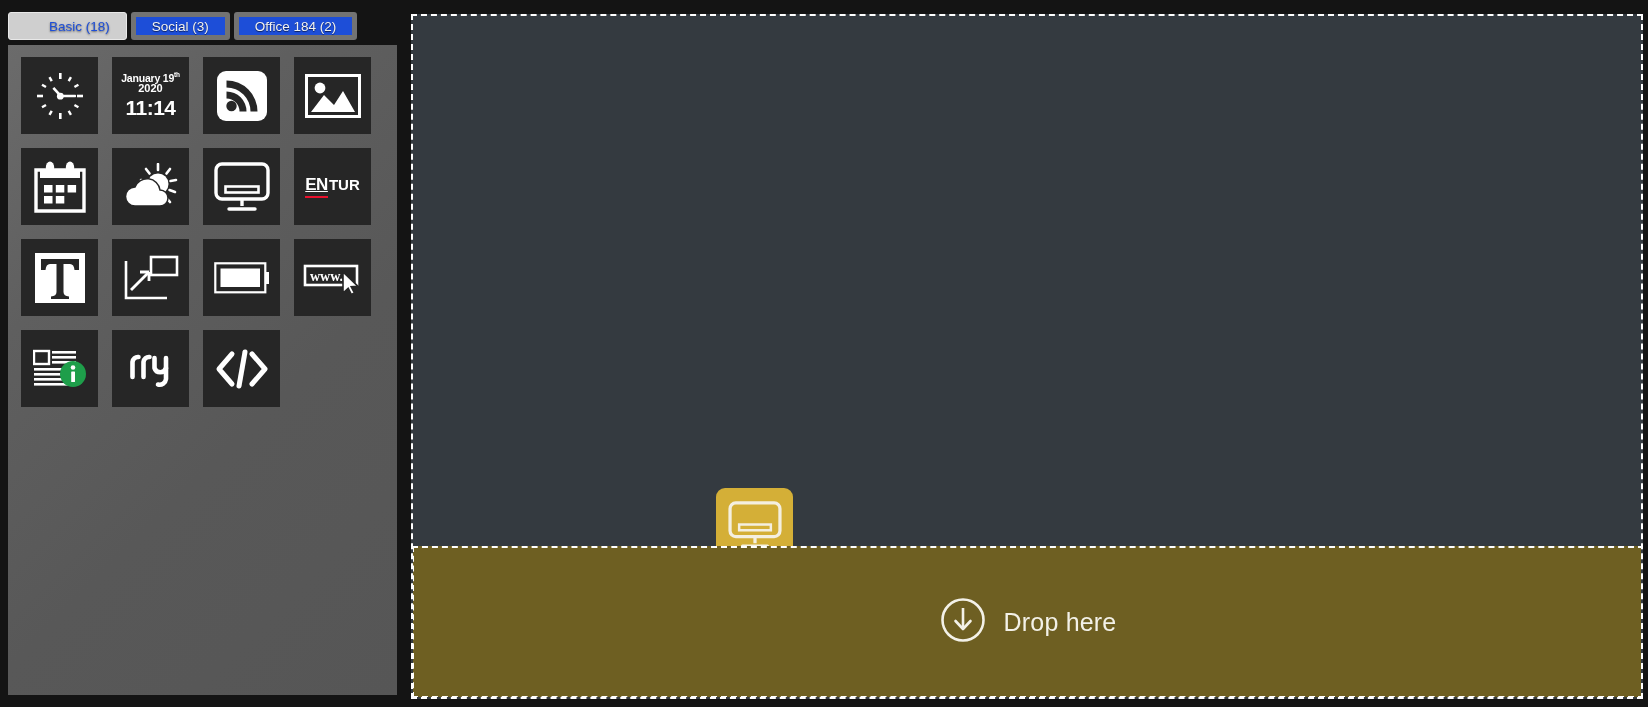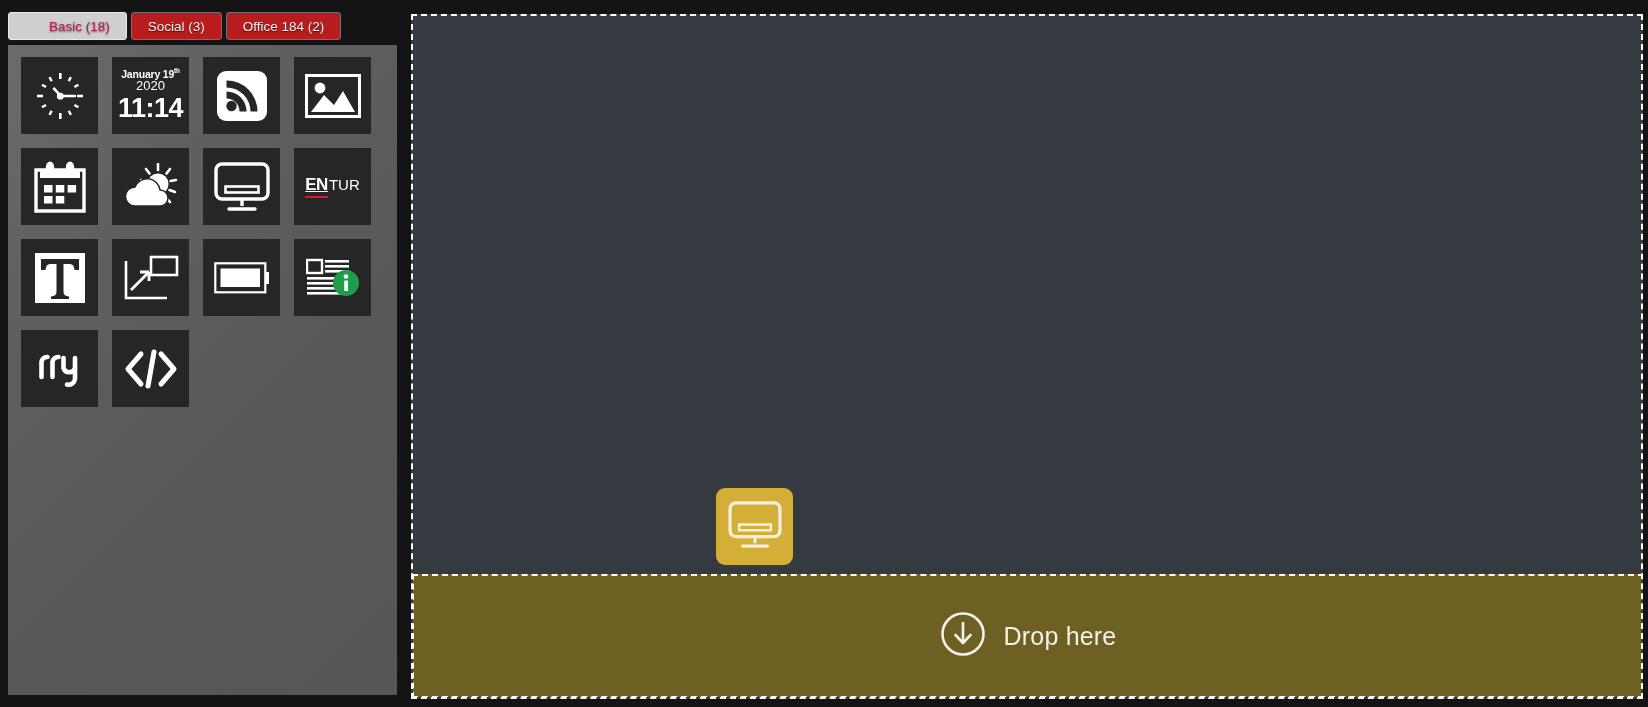--- a/index.html
+++ b/index.html
@@ -41,30 +41,30 @@
   .tab {
     height: 28px;
     box-sizing: border-box;
     padding: 0 16px;
     display: flex;
     align-items: center;
     justify-content: center;
     border-radius: 3px;
     font-size: 13.5px;
     color: #f2f2f2;
-    background: #b91c1c;
-    border: 1px solid #737373;
+    background: #1d4ed8;
+    border: 5px solid #737373;
     white-space: nowrap;
     cursor: pointer;
     text-shadow: 0 1px 1px rgba(0,0,0,0.6);
   }
 
   .tab.active {
     background: #cfcfcf;
-    color: #be185d;
+    color: #1d4ed8;
     border: 1px solid #e8e8e8;
     text-shadow: 0 1px 2px rgba(0,0,0,0.55);
     padding-left: 40px;
   }
 
   #widget-panel {
     position: absolute;
     left: 8px;
     top: 45px;
     width: 389px;
@@ -104,26 +104,26 @@
     line-height: 1.05;
     user-select: none;
   }
   .dt-date {
     font-size: 10.5px;
     font-weight: bold;
     letter-spacing: -0.2px;
   }
   .dt-date sup { font-size: 6.5px; vertical-align: super; }
   .dt-year {
-    font-size: 13px;
-    font-weight: normal;
+    font-size: 11px;
+    font-weight: bold;
     margin-top: -1px;
   }
   .dt-time {
-    font-size: 27px;
+    font-size: 21px;
     font-weight: bold;
     margin-top: 2px;
     letter-spacing: -0.5px;
   }
 
   
   .entur-wrap {
     color: #ffffff;
     user-select: none;
     display: flex;
@@ -131,21 +131,21 @@
     font-size: 17px;
   }
   .entur-en {
     font-weight: bold;
     border-bottom: 2.5px solid #e8112d;
     padding-bottom: 1px;
     letter-spacing: -0.5px;
     text-decoration: underline;
   }
   .entur-tur {
-    font-weight: normal;
+    font-weight: bold;
     font-size: 15px;
     letter-spacing: 0px;
     margin-left: 1px;
   }
 
   
   #canvas-area {
     position: absolute;
     left: 411px;
     top: 14px;
@@ -169,21 +169,21 @@
     align-items: center;
     justify-content: center;
     cursor: grabbing;
   }
 
   #drop-zone {
     position: absolute;
     left: -1px;
     bottom: -1px;
     width: 1232px;
-    height: 124px;
+    height: 152px;
     box-sizing: border-box;
     background: #6e5f22;
     border: 2px dashed #ffffff;
     display: flex;
     align-items: center;
     justify-content: center;
     gap: 18px;
   }
 
   #drop-zone .dz-label {
@@ -345,20 +345,29 @@
         <div class="widget-tile">
           <span>
             <svg width="56" height="32" viewBox="0 0 56 32">
               <rect x="1.3" y="1.3" width="50" height="29" fill="none" stroke="#ffffff" stroke-width="2.2"></rect>
               <rect x="6.5" y="6.5" width="39.5" height="18.5" fill="#ffffff"></rect>
               <rect x="52" y="10" width="3" height="12" fill="#ffffff"></rect>
             </svg>
           </span>
         </div>
 
+        <div class="widget-tile">
+          <span>
+            <svg width="60" height="36" viewBox="0 0 60 36">
+              <rect x="2" y="6" width="52" height="19" fill="none" stroke="#ffffff" stroke-width="2.6"></rect>
+              <text x="7" y="21" font-family="Liberation Serif, serif" font-size="14" font-weight="bold" fill="#ffffff">www.</text>
+              <path d="M40 12 L40 33 L45.2 28.2 L48.4 34.5 L51.4 33 L48.2 26.8 L55 26.4 Z" fill="#ffffff" stroke="#262626" stroke-width="1.6"></path>
+            </svg>
+          </span>
+        </div>
 
         <div class="widget-tile">
           <span>
             <svg width="54" height="44" viewBox="0 0 54 44">
               <g fill="#ffffff">
                 <rect x="1" y="4" width="15" height="13" fill="none" stroke="#ffffff" stroke-width="2.4"></rect>
                 <rect x="19" y="4" width="24" height="2.6"></rect>
                 <rect x="19" y="9" width="24" height="2.6"></rect>
                 <rect x="19" y="14" width="24" height="2.6"></rect>
                 <rect x="1" y="21" width="42" height="2.6"></rect>

